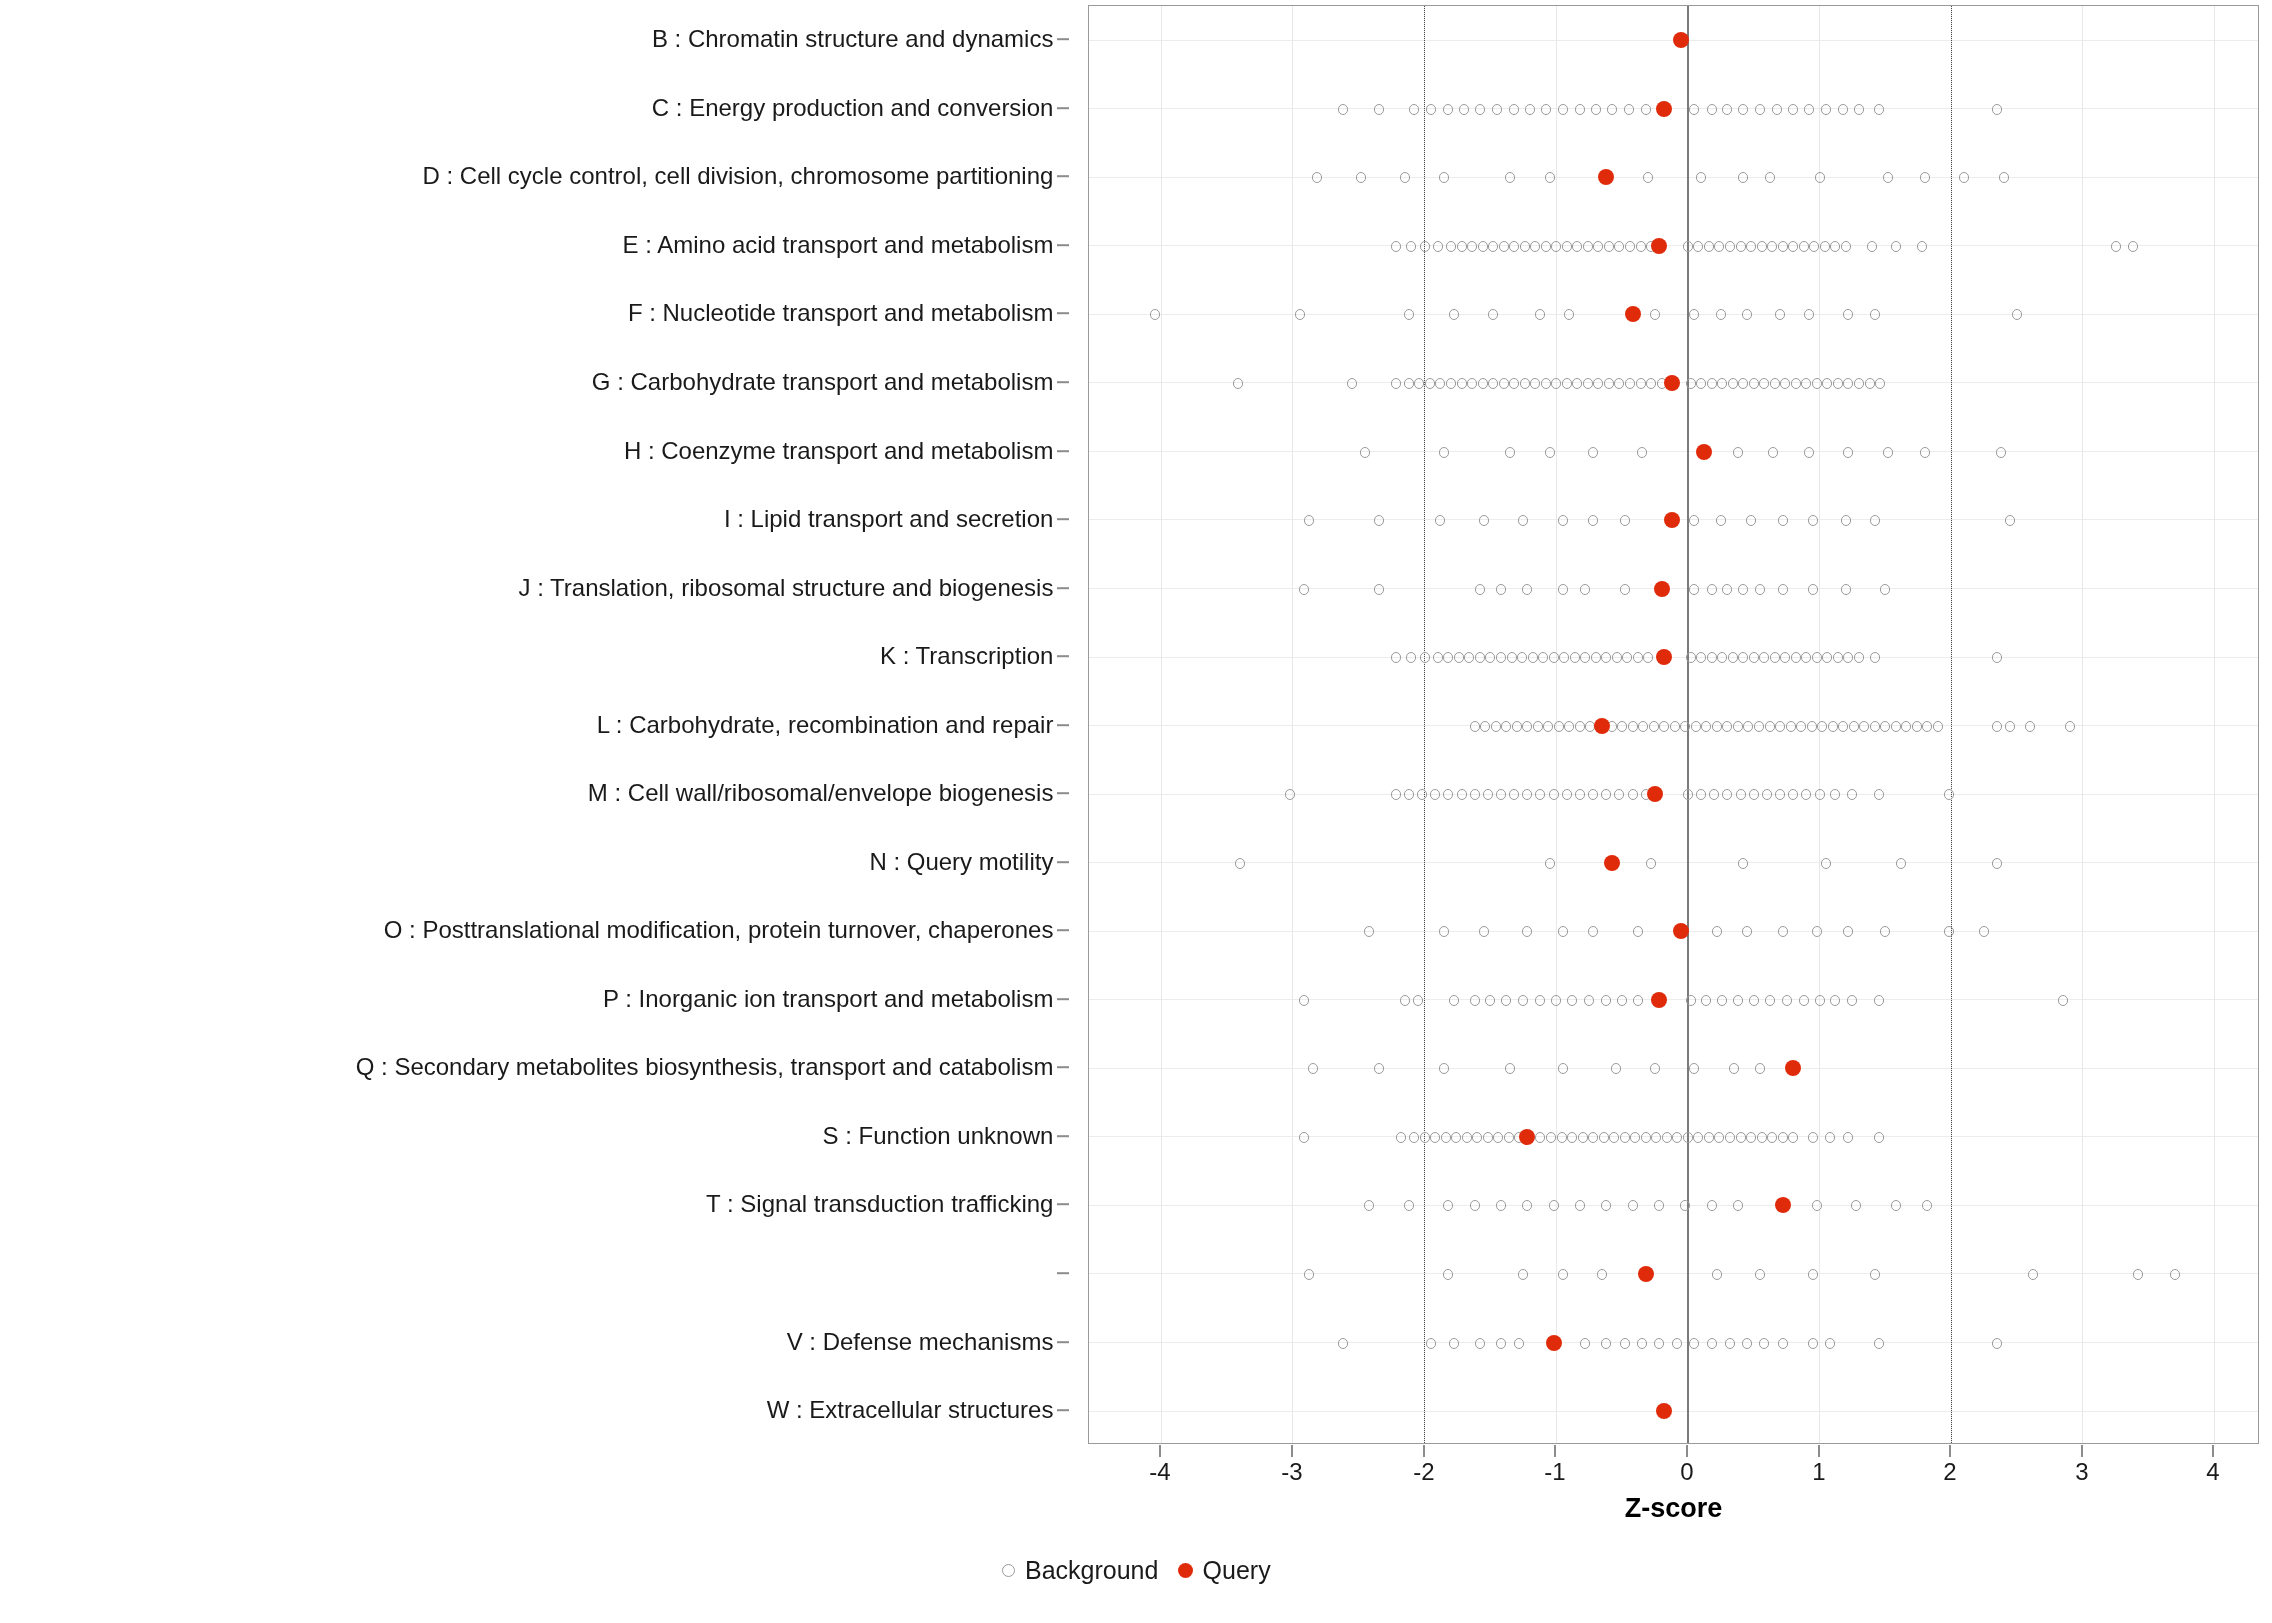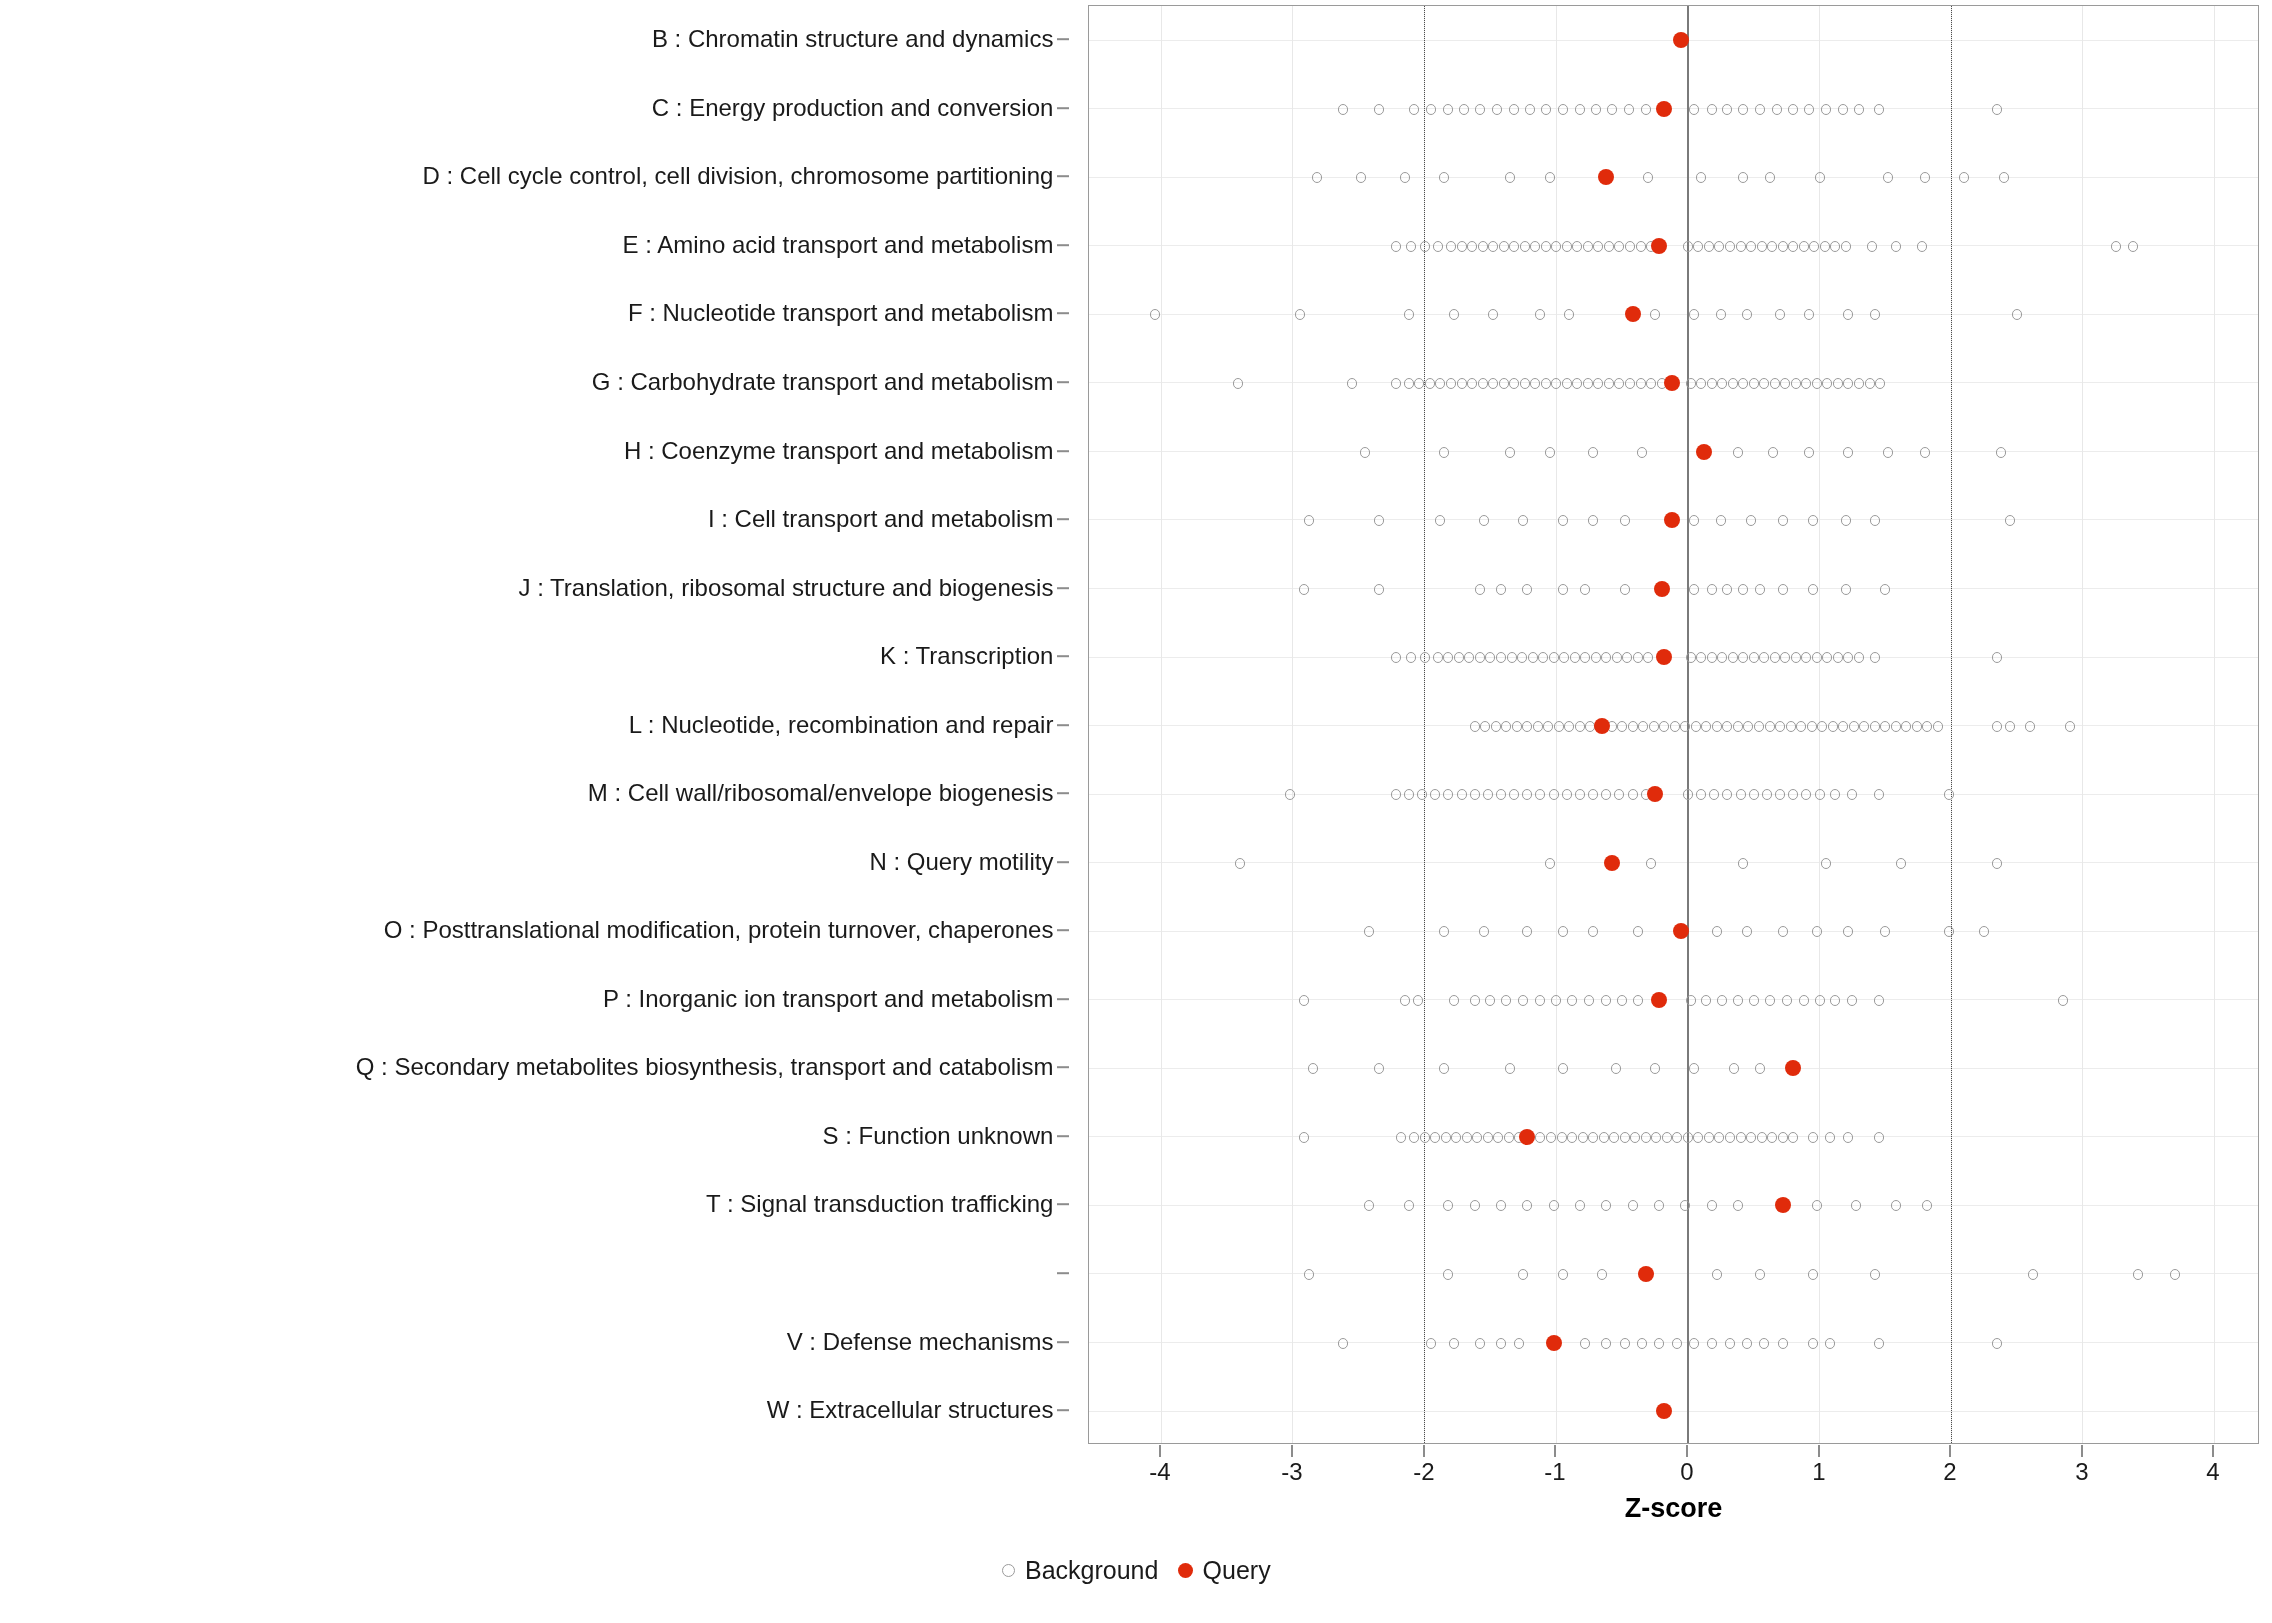--- a/index.html
+++ b/index.html
@@ -197,27 +197,27 @@
       <div class="ytick-label" style="top: 171px;">D : Cell cycle control, cell division, chromosome partitioning</div>
       <div class="ytick-mark" style="top: 171px;"></div>
       <div class="ytick-label" style="top: 240px;">E : Amino acid transport and metabolism</div>
       <div class="ytick-mark" style="top: 240px;"></div>
       <div class="ytick-label" style="top: 308px;">F : Nucleotide transport and metabolism</div>
       <div class="ytick-mark" style="top: 308px;"></div>
       <div class="ytick-label" style="top: 377px;">G : Carbohydrate transport and metabolism</div>
       <div class="ytick-mark" style="top: 377px;"></div>
       <div class="ytick-label" style="top: 446px;">H : Coenzyme transport and metabolism</div>
       <div class="ytick-mark" style="top: 446px;"></div>
-      <div class="ytick-label" style="top: 514px;">I : Cell transport and metabolism</div>
+      <div class="ytick-label" style="top: 514px;">I : Lipid transport and secretion</div>
       <div class="ytick-mark" style="top: 514px;"></div>
       <div class="ytick-label" style="top: 583px;">J : Translation, ribosomal structure and biogenesis</div>
       <div class="ytick-mark" style="top: 583px;"></div>
       <div class="ytick-label" style="top: 651px;">K : Transcription</div>
       <div class="ytick-mark" style="top: 651px;"></div>
-      <div class="ytick-label" style="top: 720px;">L : Nucleotide, recombination and repair</div>
+      <div class="ytick-label" style="top: 720px;">L : Carbohydrate, recombination and repair</div>
       <div class="ytick-mark" style="top: 720px;"></div>
       <div class="ytick-label" style="top: 788px;">M : Cell wall/ribosomal/envelope biogenesis</div>
       <div class="ytick-mark" style="top: 788px;"></div>
       <div class="ytick-label" style="top: 857px;">N : Query motility</div>
       <div class="ytick-mark" style="top: 857px;"></div>
       <div class="ytick-label" style="top: 925px;">O : Posttranslational modification, protein turnover, chaperones</div>
       <div class="ytick-mark" style="top: 925px;"></div>
       <div class="ytick-label" style="top: 994px;">P : Inorganic ion transport and metabolism</div>
       <div class="ytick-mark" style="top: 994px;"></div>
       <div class="ytick-label" style="top: 1062px;">Q : Secondary metabolites biosynthesis, transport and catabolism</div>

